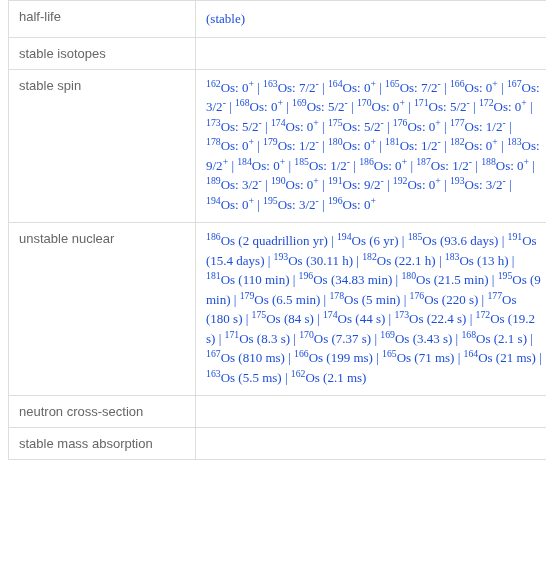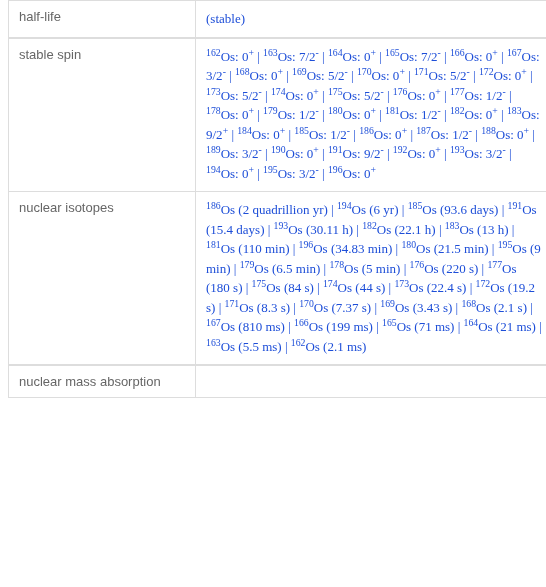--- a/index.html
+++ b/index.html
@@ -13,27 +13,29 @@
 </style>
 </head>
 <body>
 
 <div class="table" id="table-root">
     <div class="row">
       <div class="label-cell">half-life</div>
       <div class="value-cell">(stable)</div>
     </div>
     <div class="row">
+      <div class="label-cell">stable isotopes</div>
     </div>
     <div class="row">
       <div class="label-cell">stable spin</div>
       <div class="value-cell"><sup>162</sup>Os: 0<sup>+</sup> | <sup>163</sup>Os: 7/2<sup>-</sup> | <sup>164</sup>Os: 0<sup>+</sup> | <sup>165</sup>Os: 7/2<sup>-</sup> | <sup>166</sup>Os: 0<sup>+</sup> | <sup>167</sup>Os: 3/2<sup>-</sup> | <sup>168</sup>Os: 0<sup>+</sup> | <sup>169</sup>Os: 5/2<sup>-</sup> | <sup>170</sup>Os: 0<sup>+</sup> | <sup>171</sup>Os: 5/2<sup>-</sup> | <sup>172</sup>Os: 0<sup>+</sup> | <sup>173</sup>Os: 5/2<sup>-</sup> | <sup>174</sup>Os: 0<sup>+</sup> | <sup>175</sup>Os: 5/2<sup>-</sup> | <sup>176</sup>Os: 0<sup>+</sup> | <sup>177</sup>Os: 1/2<sup>-</sup> | <sup>178</sup>Os: 0<sup>+</sup> | <sup>179</sup>Os: 1/2<sup>-</sup> | <sup>180</sup>Os: 0<sup>+</sup> | <sup>181</sup>Os: 1/2<sup>-</sup> | <sup>182</sup>Os: 0<sup>+</sup> | <sup>183</sup>Os: 9/2<sup>+</sup> | <sup>184</sup>Os: 0<sup>+</sup> | <sup>185</sup>Os: 1/2<sup>-</sup> | <sup>186</sup>Os: 0<sup>+</sup> | <sup>187</sup>Os: 1/2<sup>-</sup> | <sup>188</sup>Os: 0<sup>+</sup> | <sup>189</sup>Os: 3/2<sup>-</sup> | <sup>190</sup>Os: 0<sup>+</sup> | <sup>191</sup>Os: 9/2<sup>-</sup> | <sup>192</sup>Os: 0<sup>+</sup> | <sup>193</sup>Os: 3/2<sup>-</sup> | <sup>194</sup>Os: 0<sup>+</sup> | <sup>195</sup>Os: 3/2<sup>-</sup> | <sup>196</sup>Os: 0<sup>+</sup></div>
     </div>
     <div class="row">
-      <div class="label-cell">nuclear isotopes</div>
+      <div class="label-cell">unstable nuclear</div>
       <div class="value-cell"><sup>186</sup>Os (2 quadrillion yr) | <sup>194</sup>Os (6 yr) | <sup>185</sup>Os (93.6 days) | <sup>191</sup>Os (15.4 days) | <sup>193</sup>Os (30.11 h) | <sup>182</sup>Os (22.1 h) | <sup>183</sup>Os (13 h) | <sup>181</sup>Os (110 min) | <sup>196</sup>Os (34.83 min) | <sup>180</sup>Os (21.5 min) | <sup>195</sup>Os (9 min) | <sup>179</sup>Os (6.5 min) | <sup>178</sup>Os (5 min) | <sup>176</sup>Os (220 s) | <sup>177</sup>Os (180 s) | <sup>175</sup>Os (84 s) | <sup>174</sup>Os (44 s) | <sup>173</sup>Os (22.4 s) | <sup>172</sup>Os (19.2 s) | <sup>171</sup>Os (8.3 s) | <sup>170</sup>Os (7.37 s) | <sup>169</sup>Os (3.43 s) | <sup>168</sup>Os (2.1 s) | <sup>167</sup>Os (810 ms) | <sup>166</sup>Os (199 ms) | <sup>165</sup>Os (71 ms) | <sup>164</sup>Os (21 ms) | <sup>163</sup>Os (5.5 ms) | <sup>162</sup>Os (2.1 ms)</div>
     </div>
     <div class="row">
+      <div class="label-cell">neutron cross-section</div>
     </div>
     <div class="row">
-      <div class="label-cell">nuclear mass absorption</div>
+      <div class="label-cell">stable mass absorption</div>
     </div>
   </div>
 
 </body></html>

